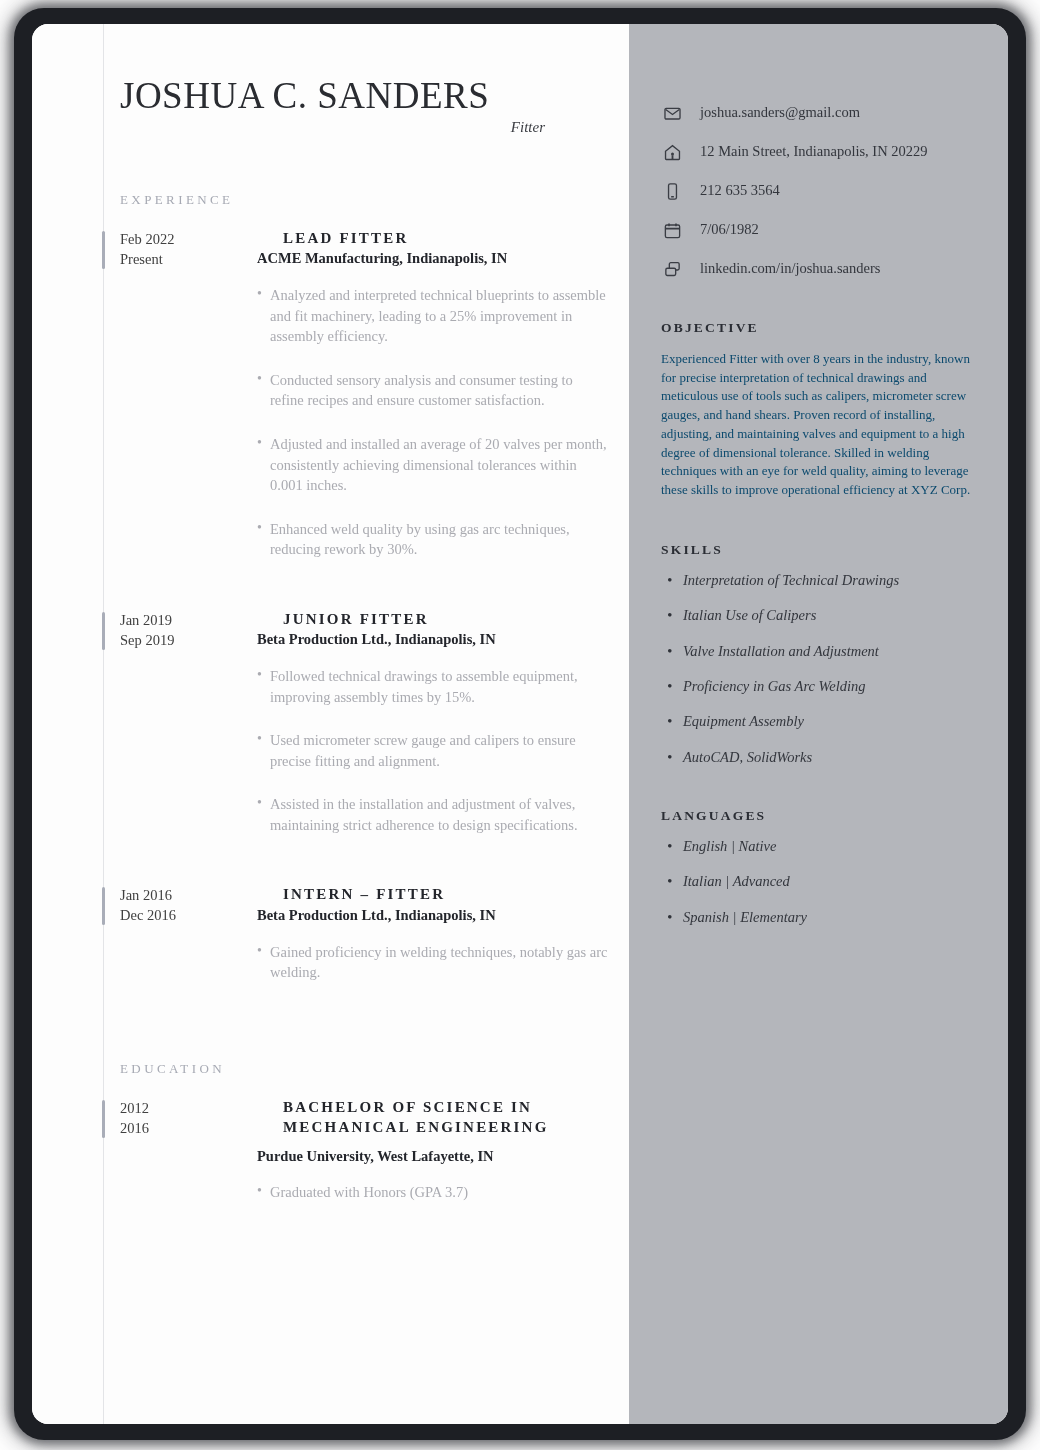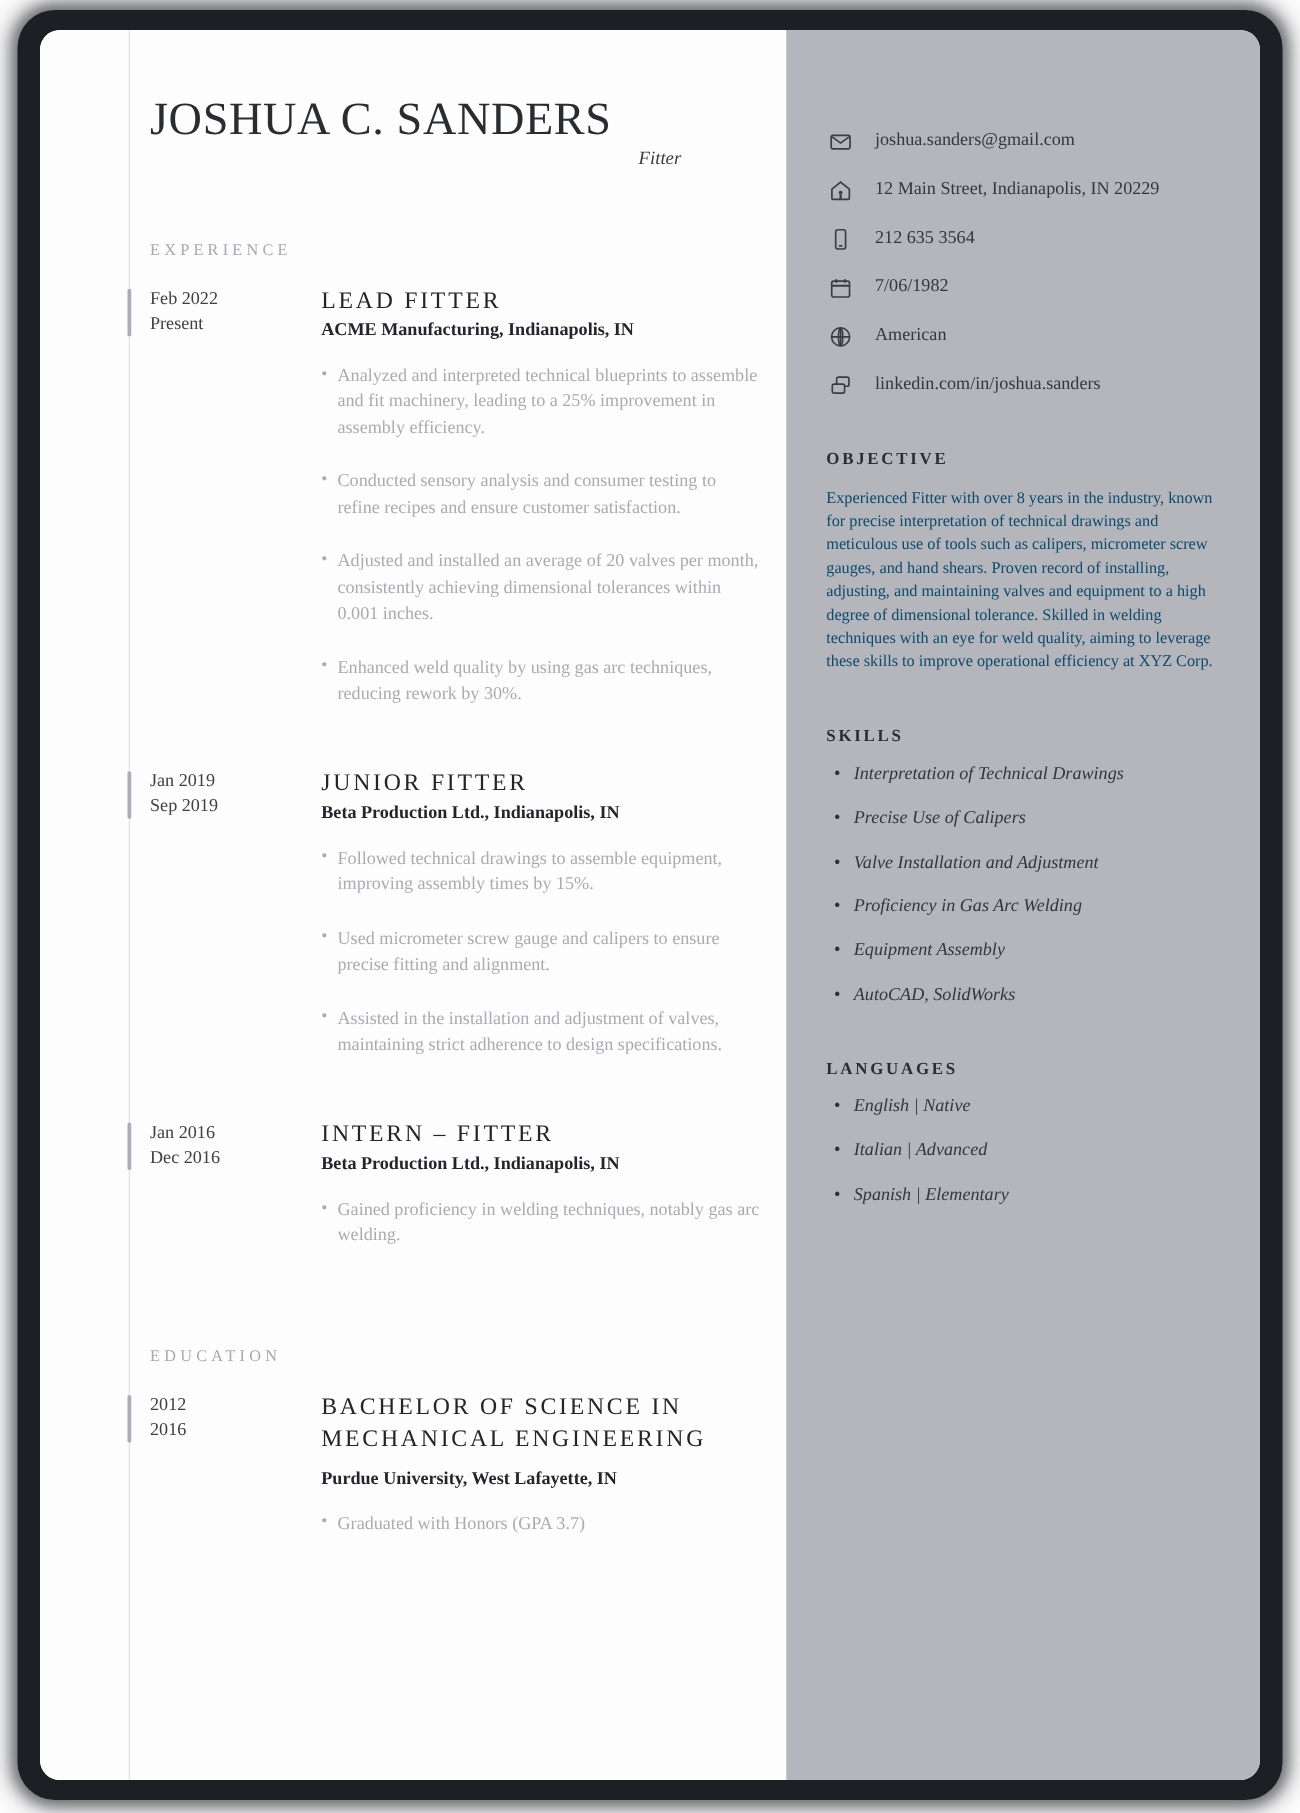--- a/index.html
+++ b/index.html
@@ -120,25 +120,26 @@
   .dates {
     width: 137px;
     flex: none;
     font-size: 14.5px;
     line-height: 1.38;
     color: #404040;
     padding-top: 1px;
   }
   .entry-body { flex: 1; }
   .role {
-    font-size: 19px;
-    font-weight: 400;
+    font-size: 15px;
+    font-weight: 700;
     letter-spacing: 2.2px;
     color: #23252b;
     line-height: 1.36;
+    margin-left: 26px;
   }
   .org {
     font-size: 14.5px;
     font-weight: 700;
     color: #23252b;
     margin-top: 1px;
     line-height: 1.36;
   }
   .org.gap { margin-top: 9px; }
 
@@ -360,31 +361,20 @@
           <span class="c-icon">
             <svg width="19" height="19" viewBox="0 0 24 24" fill="none" stroke="#3a3d44" stroke-width="1.7">
               <rect x="3" y="5" width="18" height="16" rx="2"></rect>
               <path d="M3 9.6h18" stroke-width="2.1"></path>
               <path d="M7.6 3.1v3.4M16.4 3.1v3.4" stroke-width="2"></path>
             </svg>
           </span>
           <span class="c-text">7/06/1982</span>
         </li>
 
-        <li class="contact-row">
-          <span class="c-icon">
-            <svg width="19" height="19" viewBox="0 0 24 24" fill="none" stroke="#3a3d44" stroke-width="1.7">
-              <circle cx="12" cy="12" r="9.1"></circle>
-              <path d="M2.9 12h18.2M12 2.9v18.2"></path>
-              <path d="M12 2.9c2.9 2.6 2.9 15.6 0 18.2"></path>
-              <path d="M12 2.9c-2.9 2.6-2.9 15.6 0 18.2"></path>
-            </svg>
-          </span>
-          <span class="c-text">American</span>
-        </li>
 
         <li class="contact-row">
           <span class="c-icon">
             <svg width="19" height="19" viewBox="0 0 24 24" fill="none" stroke="#3a3d44" stroke-width="1.7">
               <rect x="8" y="3.4" width="12.4" height="9.2" rx="1.8"></rect>
               <rect x="3.6" y="10.4" width="12.4" height="9.2" rx="1.8" fill="#b4b6bb"></rect>
             </svg>
           </span>
           <span class="c-text">linkedin.com/in/joshua.sanders</span>
         </li>
@@ -393,21 +383,21 @@
 
       <div class="side-block">
         <div class="side-head">OBJECTIVE</div>
         <div class="objective-text">Experienced Fitter with over 8 years in the industry, known for precise interpretation of technical drawings and meticulous use of tools such as calipers, micrometer screw gauges, and hand shears. Proven record of installing, adjusting, and maintaining valves and equipment to a high degree of dimensional tolerance. Skilled in welding techniques with an eye for weld quality, aiming to leverage these skills to improve operational efficiency at XYZ Corp.</div>
       </div>
 
       <div class="side-block skills">
         <div class="side-head">SKILLS</div>
         <ul class="side-list">
           <li>Interpretation of Technical Drawings</li>
-          <li>Precise Use of Calipers</li>
+          <li>Italian Use of Calipers</li>
           <li>Valve Installation and Adjustment</li>
           <li>Proficiency in Gas Arc Welding</li>
           <li>Equipment Assembly</li>
           <li>AutoCAD, SolidWorks</li>
         </ul>
       </div>
 
       <div class="side-block langs">
         <div class="side-head">LANGUAGES</div>
         <ul class="side-list langs">

